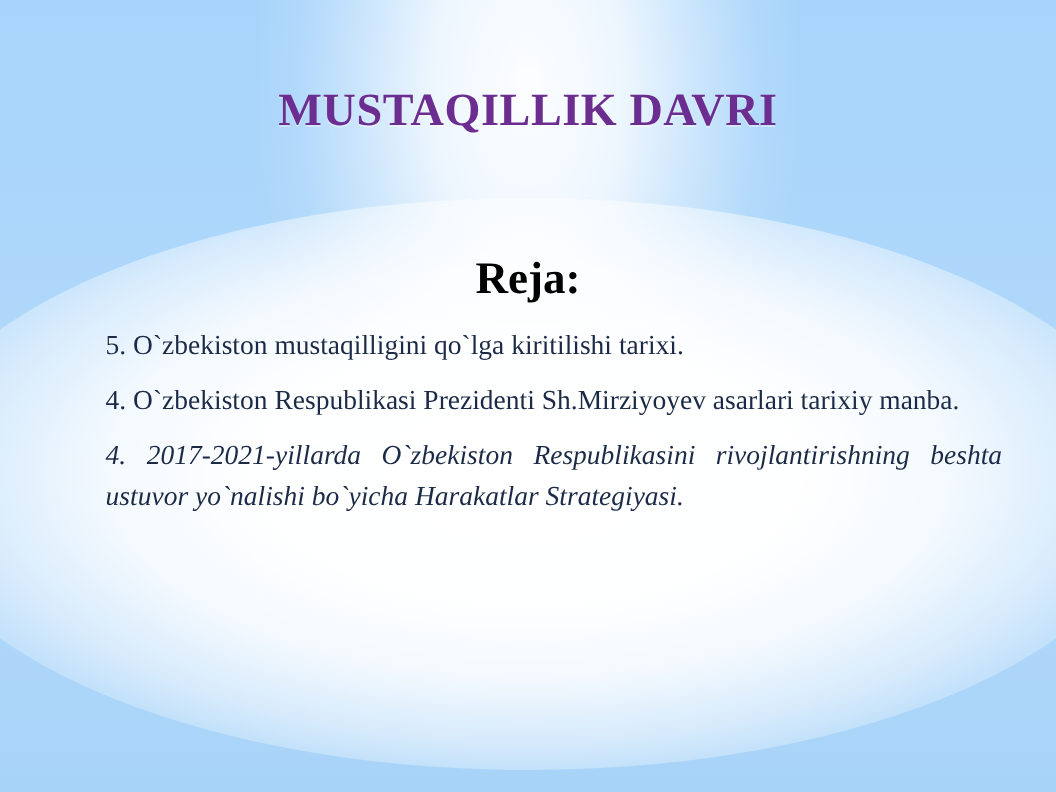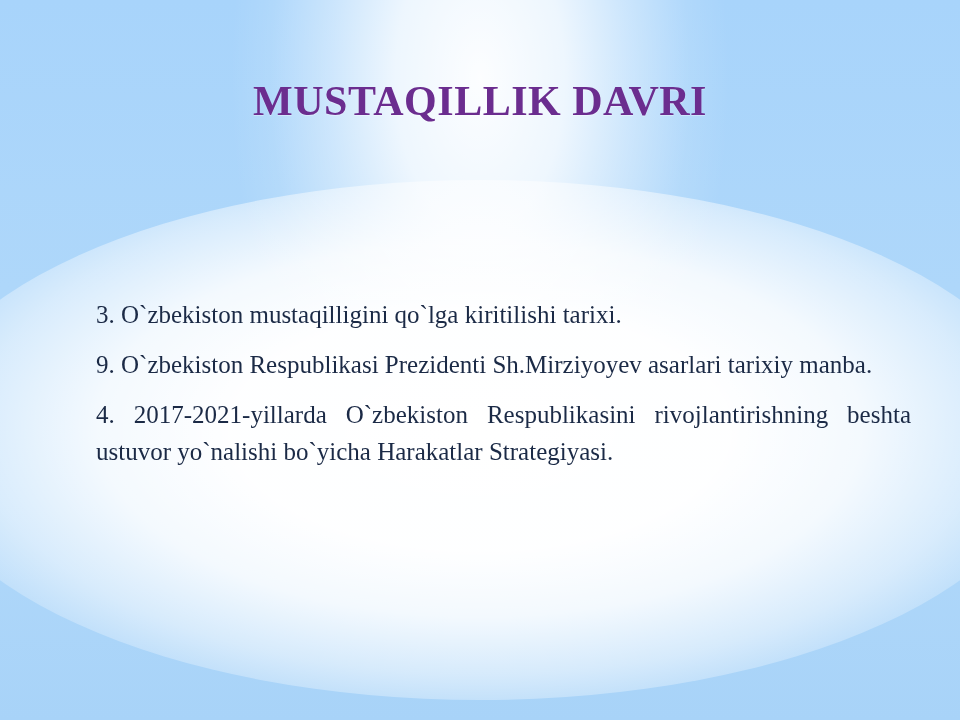--- a/index.html
+++ b/index.html
@@ -104,37 +104,39 @@
     color: #1b2a46;
     font-size: 25px;
     line-height: 37px;
     text-align: justify;
     text-justify: inter-word;
     margin: 0 0 13px 0;
   }
 
   .para:last-child {
     margin-bottom: 0;
+    font-style: italic;
   }
 </style>
 </head>
 <body>
 
 <div id="slide">
 
   <div id="ellipse-glow"></div>
   <div id="column-glow"></div>
 
   <div id="content">
 
     <div id="title">
       <div>MUSTAQILLIK DAVRI</div>
     </div>
 
+    <div id="reja">Reja:</div>
 
     <div id="body-text">
-      <p class="para">3. O`zbekiston mustaqilligini qo`lga kiritilishi tarixi.</p>
-      <p class="para">9. O`zbekiston Respublikasi Prezidenti Sh.Mirziyoyev asarlari tarixiy manba.</p>
+      <p class="para">5. O`zbekiston mustaqilligini qo`lga kiritilishi tarixi.</p>
+      <p class="para">4. O`zbekiston Respublikasi Prezidenti Sh.Mirziyoyev asarlari tarixiy manba.</p>
       <p class="para">4. 2017-2021-yillarda O`zbekiston Respublikasini rivojlantirishning beshta ustuvor yo`nalishi bo`yicha Harakatlar Strategiyasi.</p>
     </div>
 
   </div>
 </div>
 
 </body></html>

